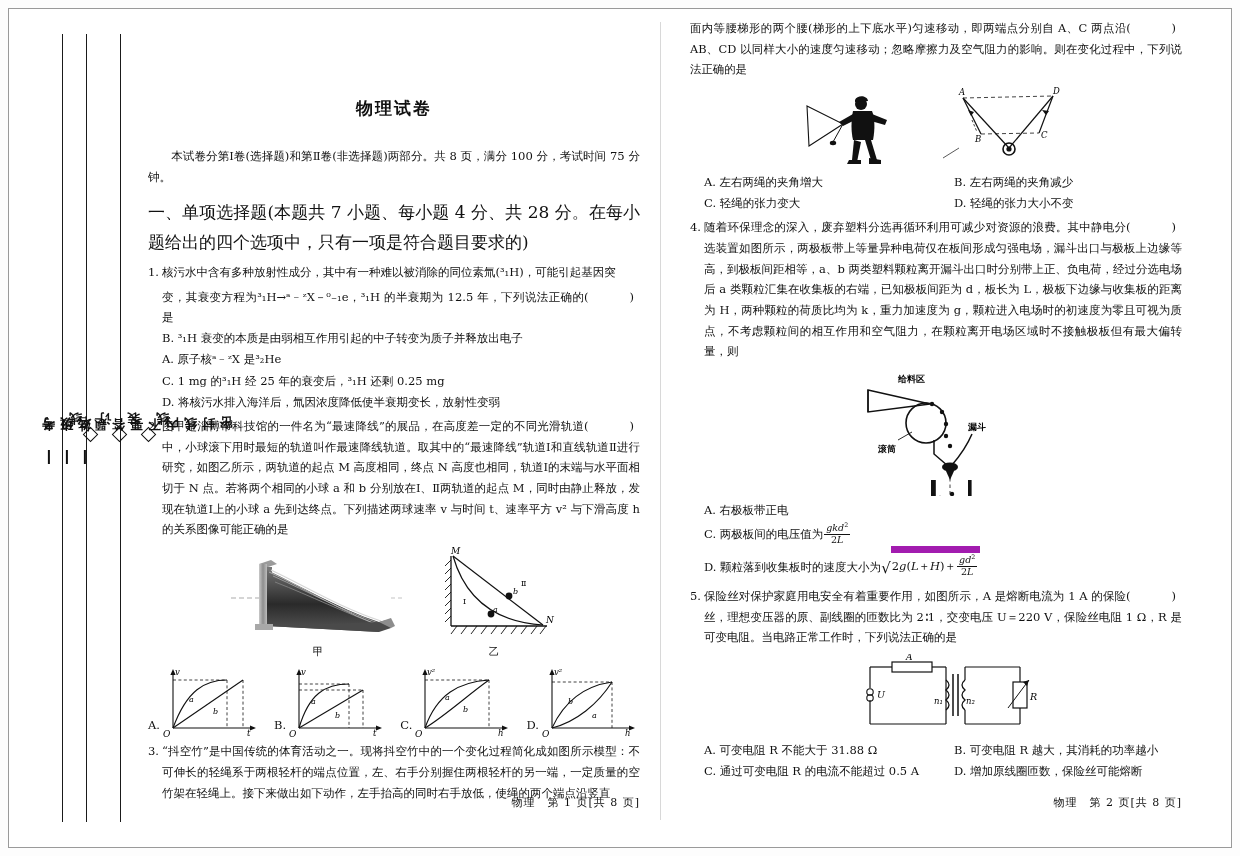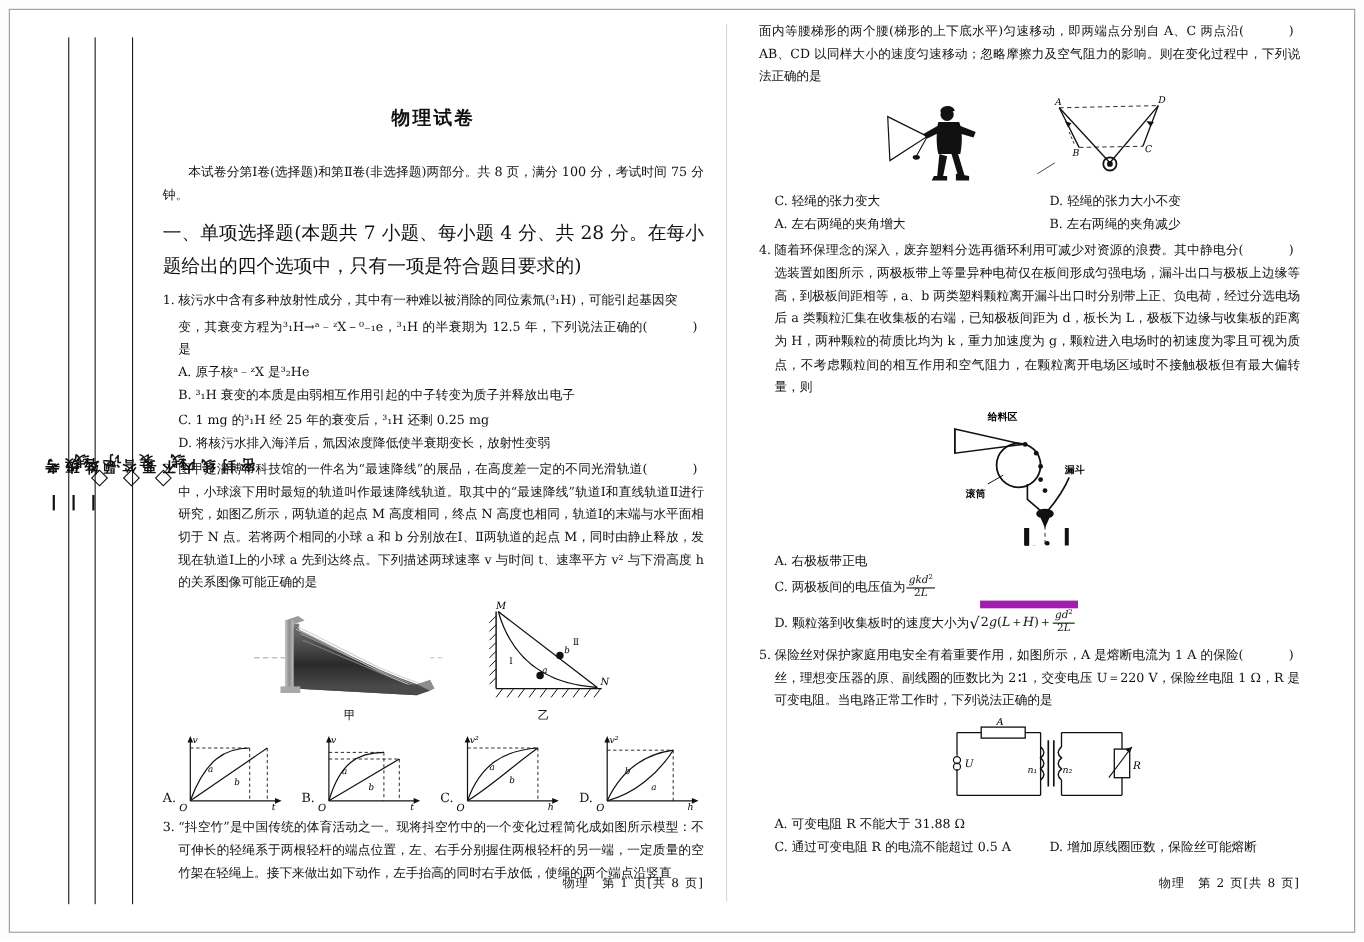--- a/index.html
+++ b/index.html
@@ -190,22 +190,22 @@
     <div class="sec-head">一、单项选择题(本题共 7 小题、每小题 4 分、共 28 分。在每小题给出的四个选项中，只有一项是符合题目要求的)</div>
 
     <div class="q">
       <span class="qn">1.</span>
       <span>核污水中含有多种放射性成分，其中有一种难以被消除的同位素氚(³₁H)，可能引起基因突</span>
     </div>
     <div class="q-cont">
       <span class="brk">(　　)</span>
       <span>变，其衰变方程为³₁H→ᵃ﹣ᶻX－⁰₋₁e，³₁H 的半衰期为 12.5 年，下列说法正确的是</span>
     </div>
+    <div class="opt">B. ³₁H 衰变的本质是由弱相互作用引起的中子转变为质子并释放出电子</div>
     <div class="opt">A. 原子核ᵃ﹣ᶻX 是³₂He</div>
-    <div class="opt">B. ³₁H 衰变的本质是由弱相互作用引起的中子转变为质子并释放出电子</div>
     <div class="opt">C. 1 mg 的³₁H 经 25 年的衰变后，³₁H 还剩 0.25 mg</div>
     <div class="opt">D. 将核污水排入海洋后，氚因浓度降低使半衰期变长，放射性变弱</div>
 
     <div class="q">
       <span class="qn">2.</span>
       <span class="brk">(　　)</span>
       <span>图甲是淄博市科技馆的一件名为“最速降线”的展品，在高度差一定的不同光滑轨道中，小球滚下用时最短的轨道叫作最速降线轨道。取其中的“最速降线”轨道Ⅰ和直线轨道Ⅱ进行研究，如图乙所示，两轨道的起点 M 高度相同，终点 N 高度也相同，轨道Ⅰ的末端与水平面相切于 N 点。若将两个相同的小球 a 和 b 分别放在Ⅰ、Ⅱ两轨道的起点 M，同时由静止释放，发现在轨道Ⅰ上的小球 a 先到达终点。下列描述两球速率 v 与时间 t、速率平方 v² 与下滑高度 h 的关系图像可能正确的是</span>
     </div>
 
     <div class="figrow">
@@ -406,26 +406,26 @@
         <line x1="31" y1="34" x2="36" y2="46" stroke="#111" stroke-width="0.8" stroke-dasharray="2.5 2"></line>
         <text x="18" y="9" font-size="8.5" font-style="italic" font-family="DejaVu Serif, serif">A</text>
         <text x="112" y="8" font-size="8.5" font-style="italic" font-family="DejaVu Serif, serif">D</text>
         <text x="34" y="56" font-size="8.5" font-style="italic" font-family="DejaVu Serif, serif">B</text>
         <text x="100" y="52" font-size="8.5" font-style="italic" font-family="DejaVu Serif, serif">C</text>
         <line x1="2" y1="72" x2="18" y2="62" stroke="#111" stroke-width="0.7"></line>
       </svg>
     </div>
 
     <div class="opt2">
+      <span>A. 左右两绳的夹角增大</span>
+      <span>B. 左右两绳的夹角减少</span>
+    </div>
+    <div class="opt2">
       <span>C. 轻绳的张力变大</span>
       <span>D. 轻绳的张力大小不变</span>
-    </div>
-    <div class="opt2">
-      <span>A. 左右两绳的夹角增大</span>
-      <span>B. 左右两绳的夹角减少</span>
     </div>
 
     <div class="q">
       <span class="qn">4.</span>
       <span class="brk">(　　)</span>
       <span>随着环保理念的深入，废弃塑料分选再循环利用可减少对资源的浪费。其中静电分选装置如图所示，两极板带上等量异种电荷仅在板间形成匀强电场，漏斗出口与极板上边缘等高，到极板间距相等，a、b 两类塑料颗粒离开漏斗出口时分别带上正、负电荷，经过分选电场后 a 类颗粒汇集在收集板的右端，已知极板间距为 d，板长为 L，极板下边缘与收集板的距离为 H，两种颗粒的荷质比均为 k，重力加速度为 g，颗粒进入电场时的初速度为零且可视为质点，不考虑颗粒间的相互作用和空气阻力，在颗粒离开电场区域时不接触极板但有最大偏转量，则</span>
     </div>
 
     <div class="figrow">
       <svg width="300" height="128" viewBox="0 0 300 128">
@@ -524,20 +524,21 @@
         <line x1="190" y1="54" x2="190" y2="70" stroke="#111" stroke-width="1.2"></line>
         <rect x="183" y="28" width="14" height="26" fill="none" stroke="#111" stroke-width="1.2"></rect>
         <line x1="178" y1="54" x2="199" y2="26" stroke="#111" stroke-width="1"></line>
         <polygon points="199,26 193,28 197,32" fill="#111"></polygon>
         <text x="200" y="46" font-size="9.5" font-style="italic" font-family="DejaVu Serif, serif">R</text>
       </svg>
     </div>
 
     <div class="opt2">
       <span>A. 可变电阻 R 不能大于 31.88 Ω</span>
+      <span>B. 可变电阻 R 越大，其消耗的功率越小</span>
     </div>
     <div class="opt2">
       <span>C. 通过可变电阻 R 的电流不能超过 0.5 A</span>
       <span>D. 增加原线圈匝数，保险丝可能熔断</span>
     </div>
 
     <div class="footer">物理　第 2 页[共 8 页]</div>
   </div>
 </div>
 

